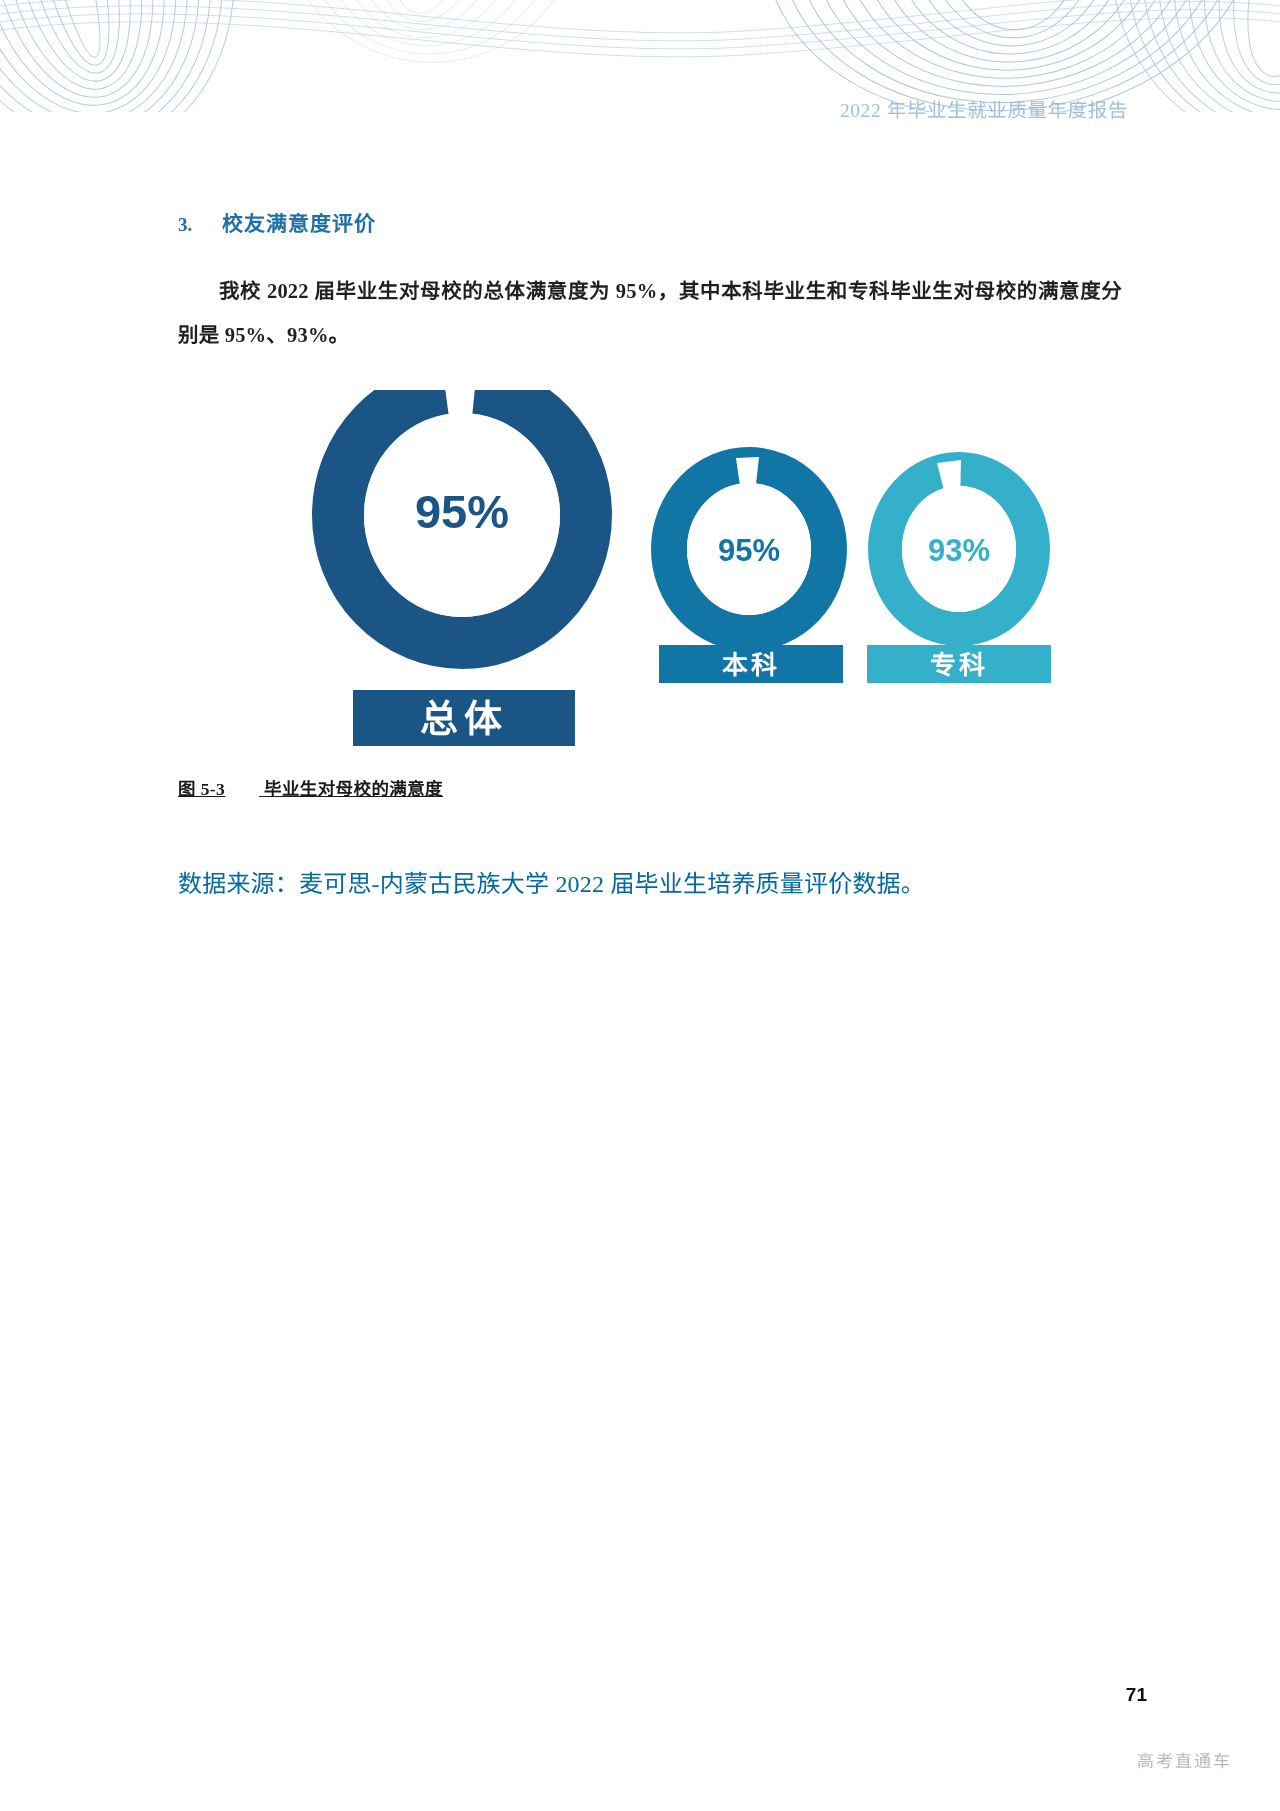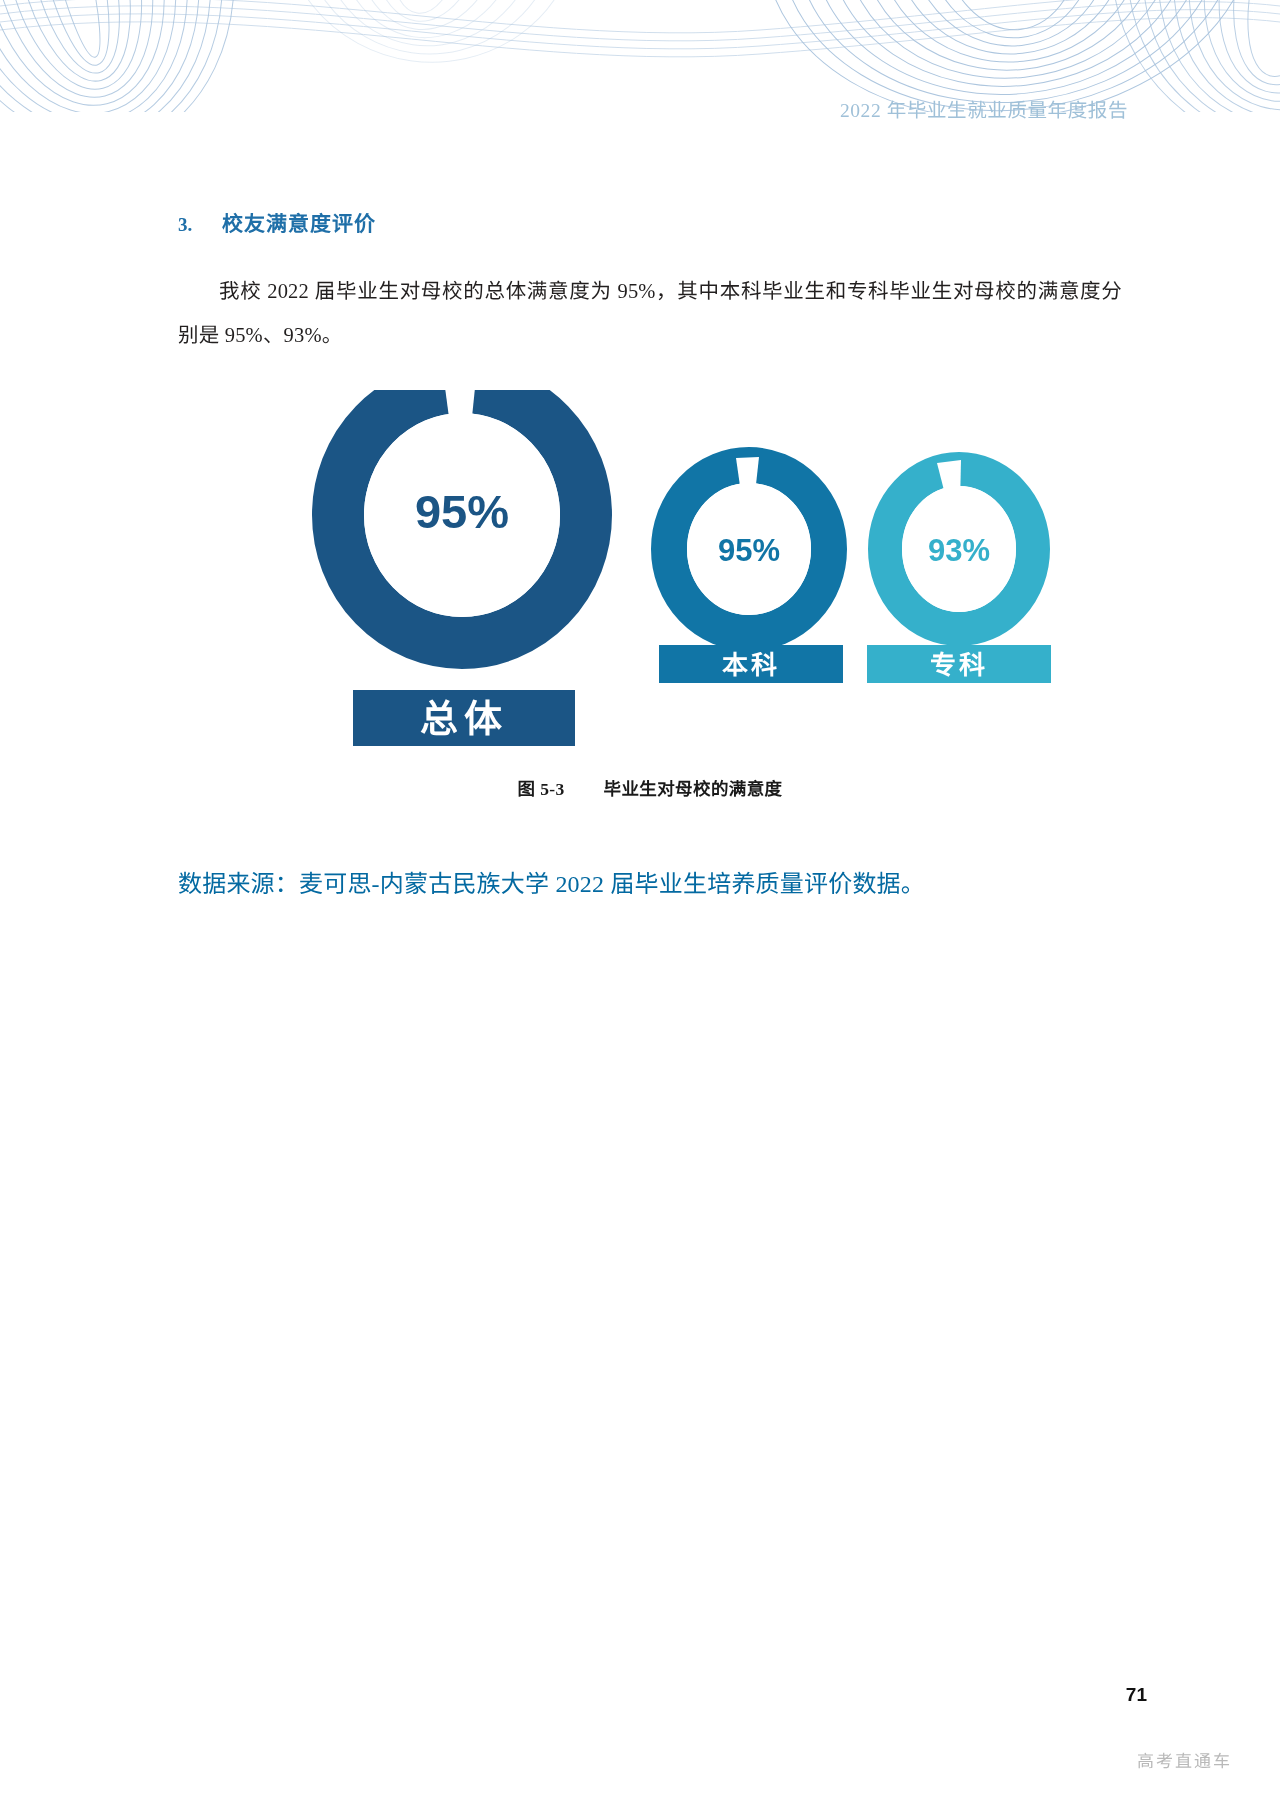--- a/index.html
+++ b/index.html
@@ -79,41 +79,43 @@
   .body-para{
     position:absolute;
     left:0; top:248px;
     width:944px;
     font-size:20.5px;
     line-height:44px;
     color:#221f1f;
     text-indent:41px;
     text-align:justify;
     letter-spacing:.2px;
+    font-weight:bold;
   }
 
   
   .figure{
     position:absolute;
     left:87px;
     top:390px;
     width:800px;
     height:390px;
   }
   .figure svg{display:block;}
 
   .fig-caption{
     position:absolute;
     left:0; top:775px;
     width:944px;
-    text-align:center;
+    text-align:left;
     font-size:17.5px;
     font-weight:bold;
     color:#1a1a1a;
     letter-spacing:.4px;
+    text-decoration:underline;
   }
   .fig-caption .cap-num{margin-right:34px;}
 
   .fig-source{
     position:absolute;
     left:0; top:816px;
     width:944px;
     font-size:24px;
     color:#0369a1;
     letter-spacing:.2px;

